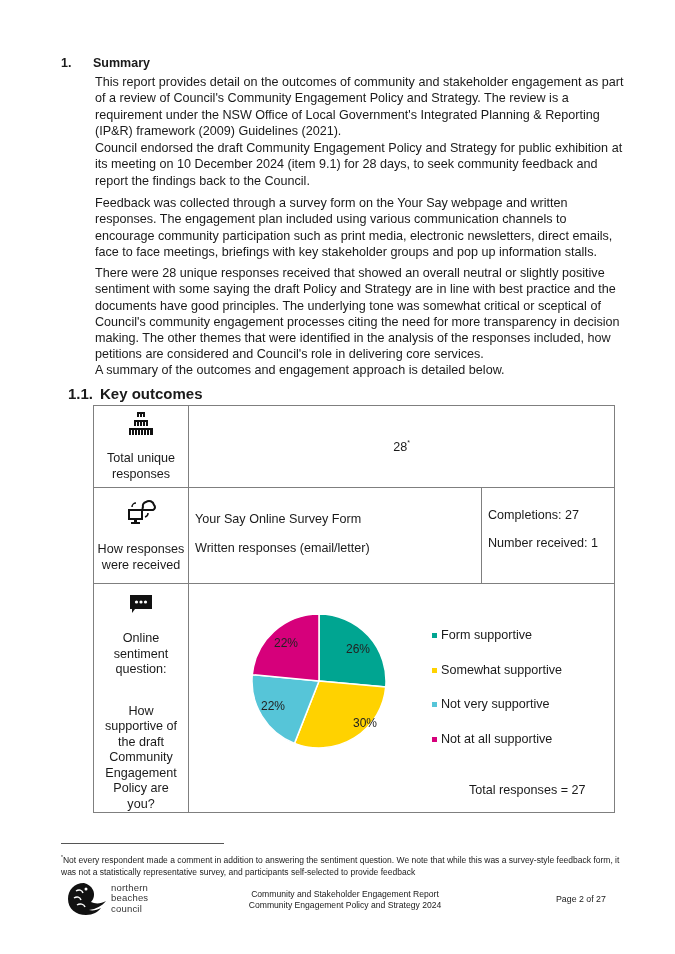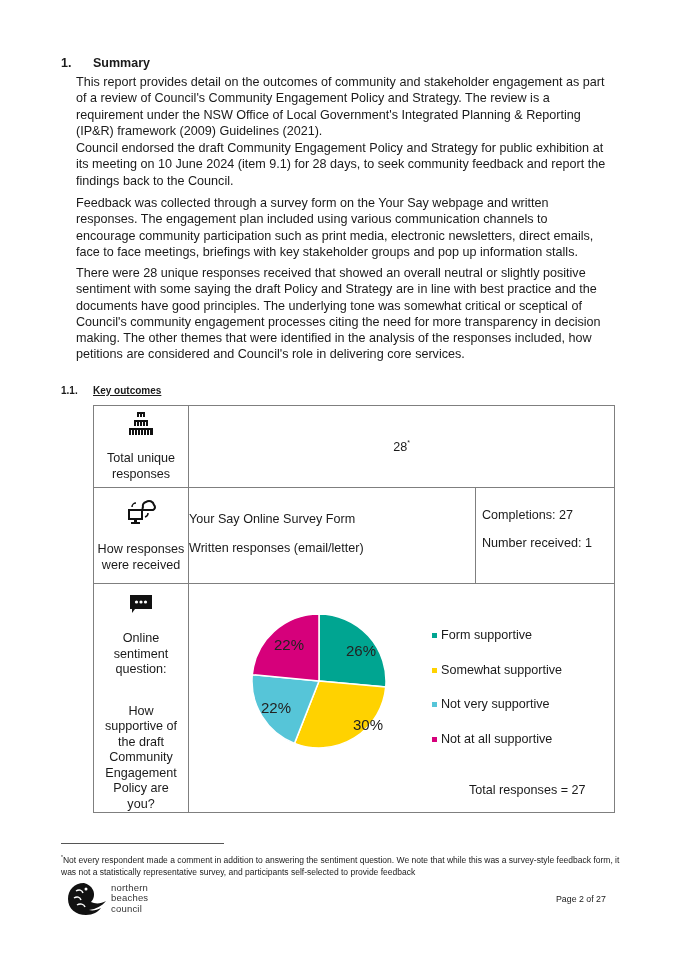--- a/index.html
+++ b/index.html
@@ -2,66 +2,67 @@
 <html><head>
 <meta charset="utf-8">
 <style>
   html, body { margin: 0; padding: 0; background: #ffffff; }
   body { width: 675px; height: 954px; position: relative; overflow: hidden;
          font-family: "Liberation Sans", sans-serif; color: #1a1a1a; }
   .page { position: absolute; left: 0; top: 0; width: 646px; height: 954px; }
 
   .h1 { position: absolute; left: 61px; top: 56px; font-size: 12.5px; font-weight: bold; }
   .h1 .num { display: inline-block; width: 32px; }
-  .para { position: absolute; left: 76px; width: 530px; font-size: 12.6px; line-height: 16.3px; margin: 0; }
-  .h2 { position: absolute; left: 61px; top: 385px; font-size: 10px; font-weight: bold; text-decoration: underline; }
+  .para { position: absolute; left: 95px; width: 530px; font-size: 12.6px; line-height: 16.3px; margin: 0; }
+  .h2 { position: absolute; left: 68px; top: 385px; font-size: 15px; font-weight: bold; }
   .h2 .num { display: inline-block; width: 32px; }
 
   table.kt { position: absolute; left: 93px; top: 405px; width: 522px; border-collapse: collapse;
              font-size: 12.6px; }
   table.kt td { border: 1px solid #7f7f7f; vertical-align: middle; padding: 0; }
   .lcell { width: 94px; text-align: center; line-height: 15.5px; }
   .lcell .ic { display: block; margin: 0 auto; }
   .cell-28 { text-align: center; height: 80px; position: relative; }
   .cell-28 sup { font-size: 7px; vertical-align: 6px; }
 
   .rec-line { line-height: 16px; }
   .row2 td { height: 95px; }
   .row3 td { height: 216px; }
 
   .chart-wrap { position: relative; height: 216px; }
   .legend { position: absolute; left: 243px; top: 38px; font-size: 12.6px; }
   .legend .li { height: 34.5px; display: flex; align-items: flex-start; }
   .legend .sw { width: 5px; height: 5px; margin-right: 4px; margin-top: 5px; flex: none; }
   .total { position: absolute; left: 280px; top: 193px; font-size: 12.6px; }
   .pie { position: absolute; left: 62px; top: 23px; }
-  .pie-label { position: absolute; font-size: 15px; color: #222; }
+  .pie-label { position: absolute; font-size: 12px; color: #222; }
 
   .fn-rule { position: absolute; left: 61px; top: 843px; width: 163px; border-top: 1px solid #555; }
   .fn { position: absolute; left: 61px; top: 852px; width: 560px; font-size: 8.5px; line-height: 11.5px; }
   .fn sup { font-size: 5px; vertical-align: 4px; }
 
   .footer-logo { position: absolute; left: 66px; top: 881px; }
   .logo-text { position: absolute; left: 111px; top: 883px; font-size: 9.5px; line-height: 10.3px; color: #333; letter-spacing: 0.2px; }
   .footer-center { position: absolute; left: 235px; top: 889px; width: 220px; text-align: center; font-size: 8.6px; line-height: 11px; }
   .footer-page { position: absolute; left: 556px; top: 894px; font-size: 8.8px; }
 </style>
 </head>
 <body>
 
 <div class="page">
 
   <div class="h1">
     <span class="num">1.</span><span>Summary</span>
   </div>
 
   <p class="para" style="top:74px">This report provides detail on the outcomes of community and stakeholder engagement as part of a review of Council's Community Engagement Policy and Strategy. The review is a requirement under the NSW Office of Local Government's Integrated Planning &amp; Reporting (IP&amp;R) framework (2009) Guidelines (2021).</p>
-  <p class="para" style="top:140px">Council endorsed the draft Community Engagement Policy and Strategy for public exhibition at its meeting on 10 June 2024 (item 9.1) for 28 days, to seek community feedback and report the findings back to the Council.</p>
+  <p class="para" style="top:140px">Council endorsed the draft Community Engagement Policy and Strategy for public exhibition at its meeting on 10 December 2024 (item 9.1) for 28 days, to seek community feedback and report the findings back to the Council.</p>
   <p class="para" style="top:195px">Feedback was collected through a survey form on the Your Say webpage and written responses. The engagement plan included using various communication channels to encourage community participation such as print media, electronic newsletters, direct emails, face to face meetings, briefings with key stakeholder groups and pop up information stalls.</p>
   <p class="para" style="top:265px">There were 28 unique responses received that showed an overall neutral or slightly positive sentiment with some saying the draft Policy and Strategy are in line with best practice and the documents have good principles. The underlying tone was somewhat critical or sceptical of Council's community engagement processes citing the need for more transparency in decision making. The other themes that were identified in the analysis of the responses included, how petitions are considered and Council's role in delivering core services.</p>
+  <p class="para" style="top:362px">A summary of the outcomes and engagement approach is detailed below.</p>
 
   <div class="h2">
     <span class="num">1.1.</span><span>Key outcomes</span>
   </div>
 
   <table class="kt">
     <tbody>
         <tr class="row1">
       <td class="lcell" style="height:81px">
         <svg class="ic" width="30" height="28" viewBox="0 0 30 28">
@@ -98,21 +99,21 @@
         <svg class="ic" width="30" height="28" viewBox="0 0 30 28">
           <path d="M17 9 a4 4 0 0 1 3 -5 a5 5 0 0 1 8 3 a3 3 0 0 1 -1 5 h-10 a3 3 0 0 1 0 -3z" fill="none" stroke="#111" stroke-width="2"></path>
           <rect x="3" y="12" width="13" height="9" fill="none" stroke="#111" stroke-width="2"></rect>
           <rect x="8" y="21" width="3" height="3" fill="#111"></rect>
           <rect x="5" y="24" width="9" height="2" fill="#111"></rect>
           <path d="M6 9 a4 4 0 0 1 4 -4" fill="none" stroke="#111" stroke-width="1.5"></path>
           <path d="M22 15 a4 4 0 0 1 -3 4" fill="none" stroke="#111" stroke-width="1.5"></path>
         </svg>
         <div style="margin-top:16px">How responses were received</div>
       </td>
-      <td style="width:286px; padding-left:0">
+      <td style="width:286px; padding-left:6px">
         <div class="rec-line" style="margin-bottom:13px">Your Say Online Survey Form</div>
         <div class="rec-line" style="margin-bottom:4px">Written responses (email/letter)</div>
       </td>
       <td style="padding-left:6px">
         <div class="rec-line" style="margin-bottom:12px">Completions: 27</div>
         <div class="rec-line" style="margin-bottom:14px">Number received: 1</div>
       </td>
     </tr>
 
     <tr class="row3">
@@ -173,14 +174,18 @@
     <path d="M18 2 C8 2 2 9 2 18 C2 28 10 34 20 34 C27 34 32 31 35 27 C31 29 27 30 23 29 C30 28 36 25 40 20 C35 23 29 23 25 21 C28 18 29 13 27 9 C25 5 22 3 18 2 Z" fill="#111"></path>
     <path d="M10 10 C13 8 16 9 17 12 M8 17 C11 15 14 16 15 19 M11 24 C14 22 18 23 19 26" stroke="#fff" stroke-width="1.5" fill="none"></path>
     <circle cx="20" cy="8" r="1.5" fill="#fff"></circle>
   </svg>
   <div class="logo-text">
     <div>northern</div>
     <div>beaches</div>
     <div>council</div>
   </div>
 
+  <div class="footer-center">
+    <div>Community and Stakeholder Engagement Report</div>
+    <div>Community Engagement Policy and Strategy 2024</div>
+  </div>
   <div class="footer-page">Page 2 of 27</div>
 </div>
 
 </body></html>

